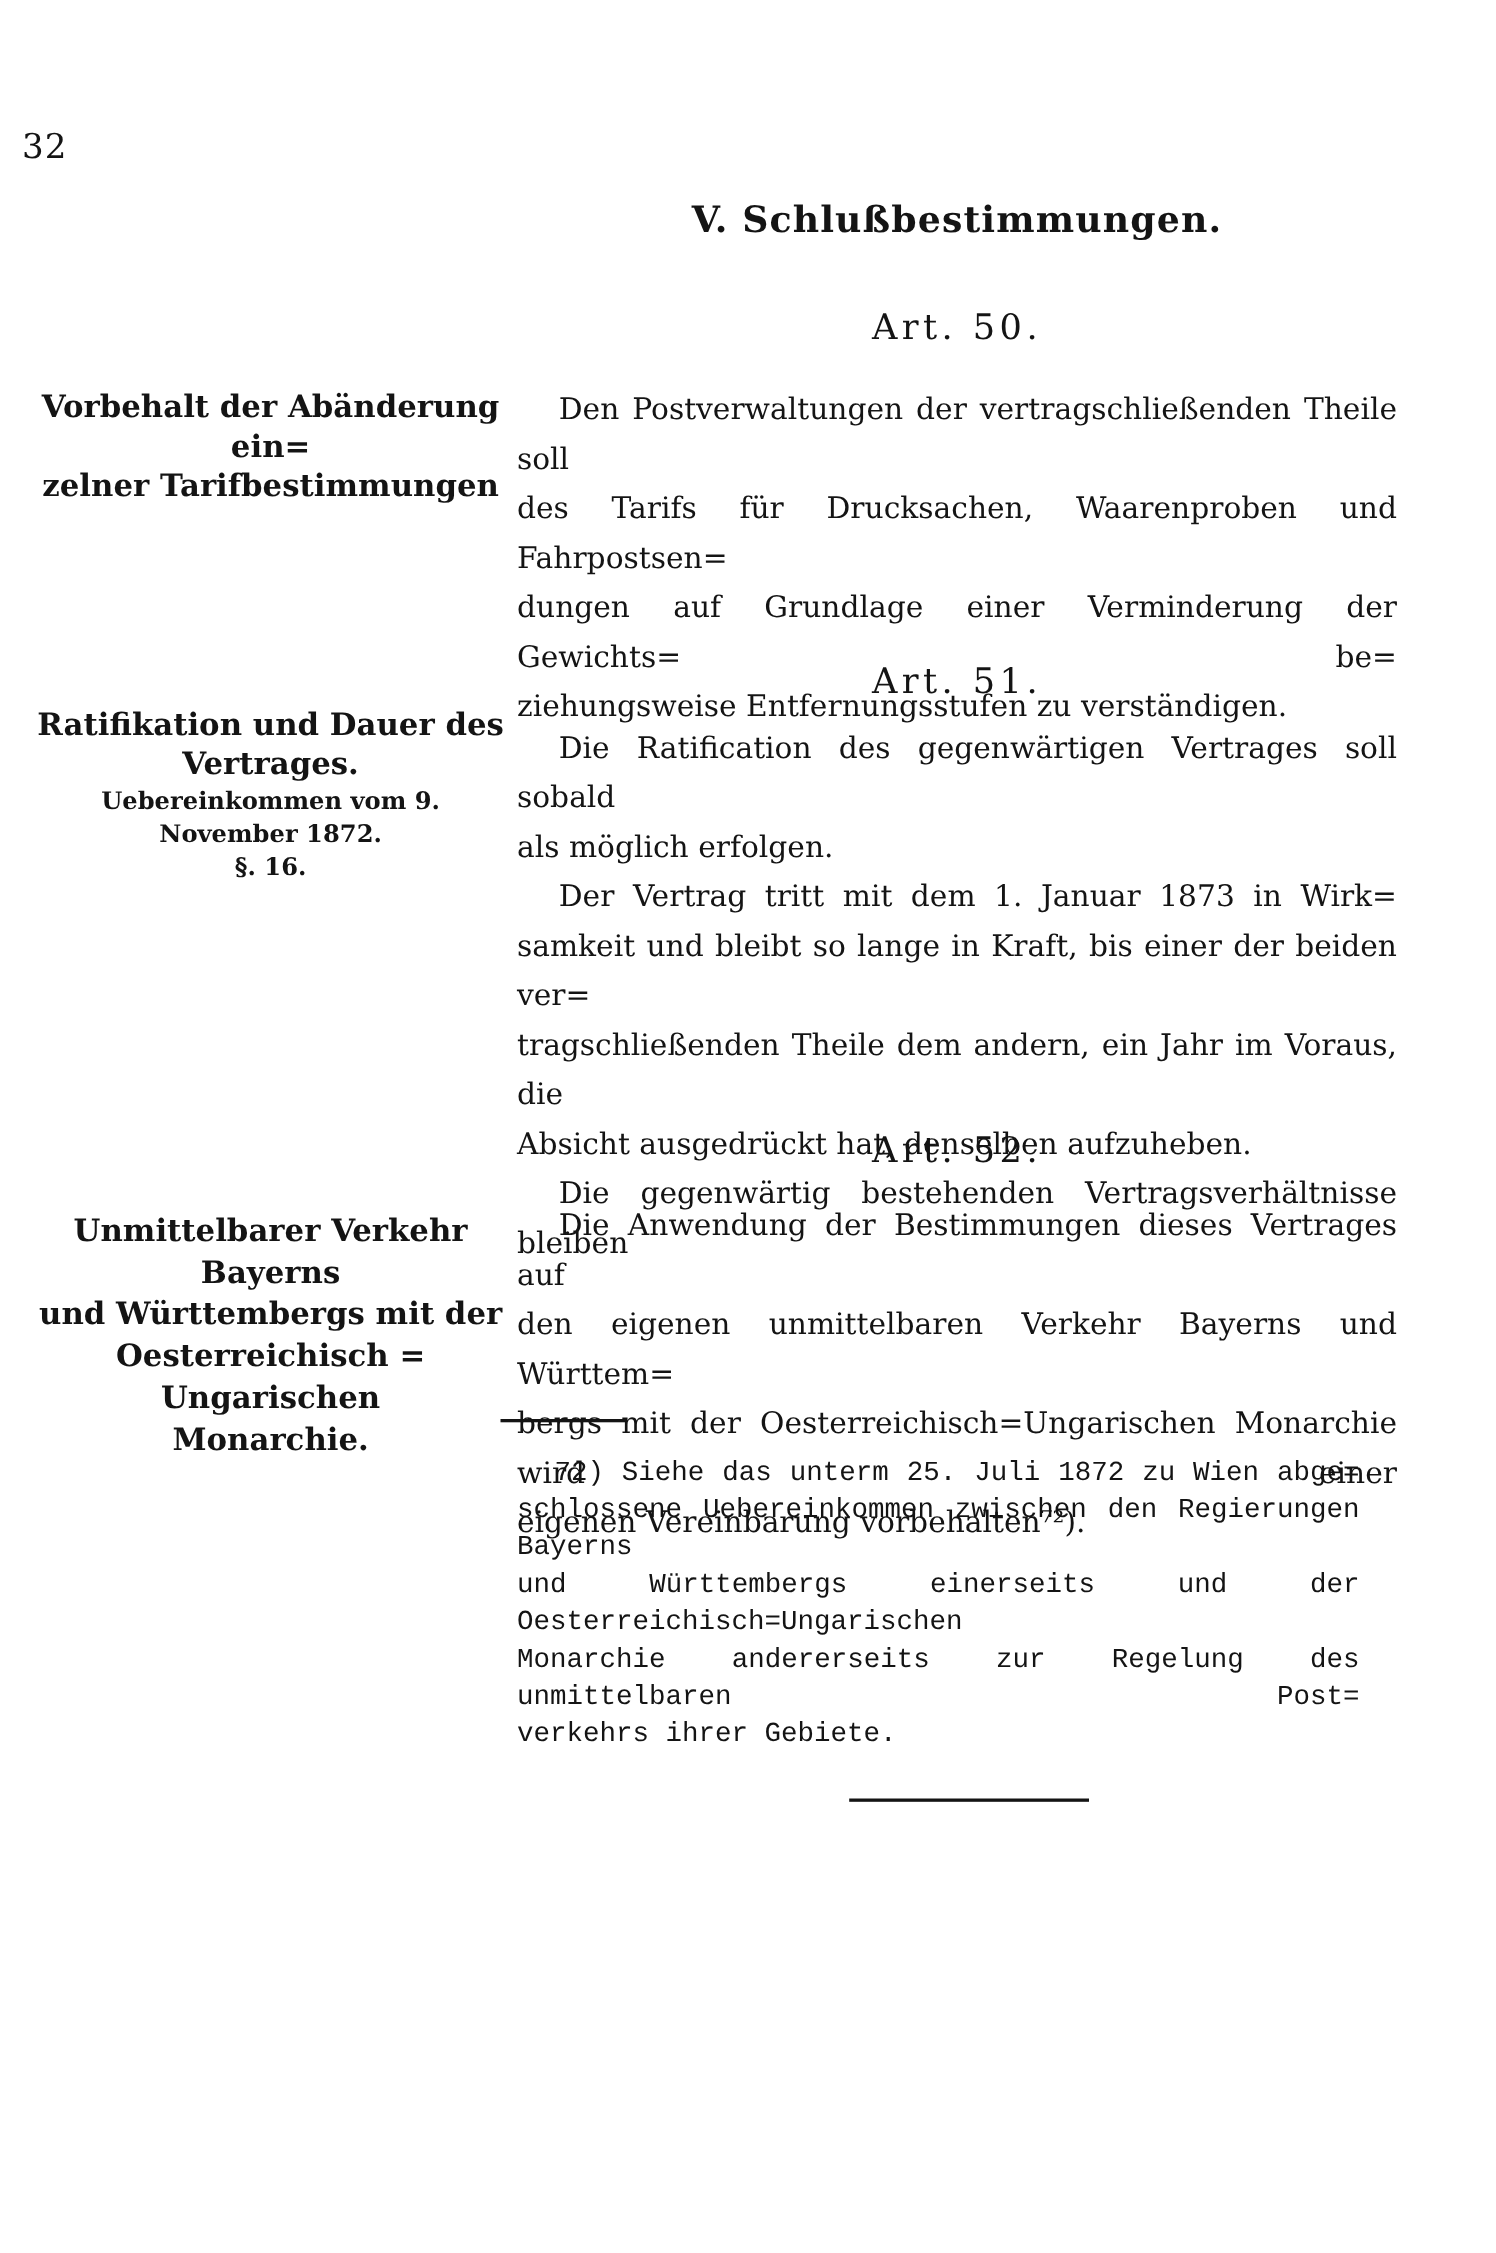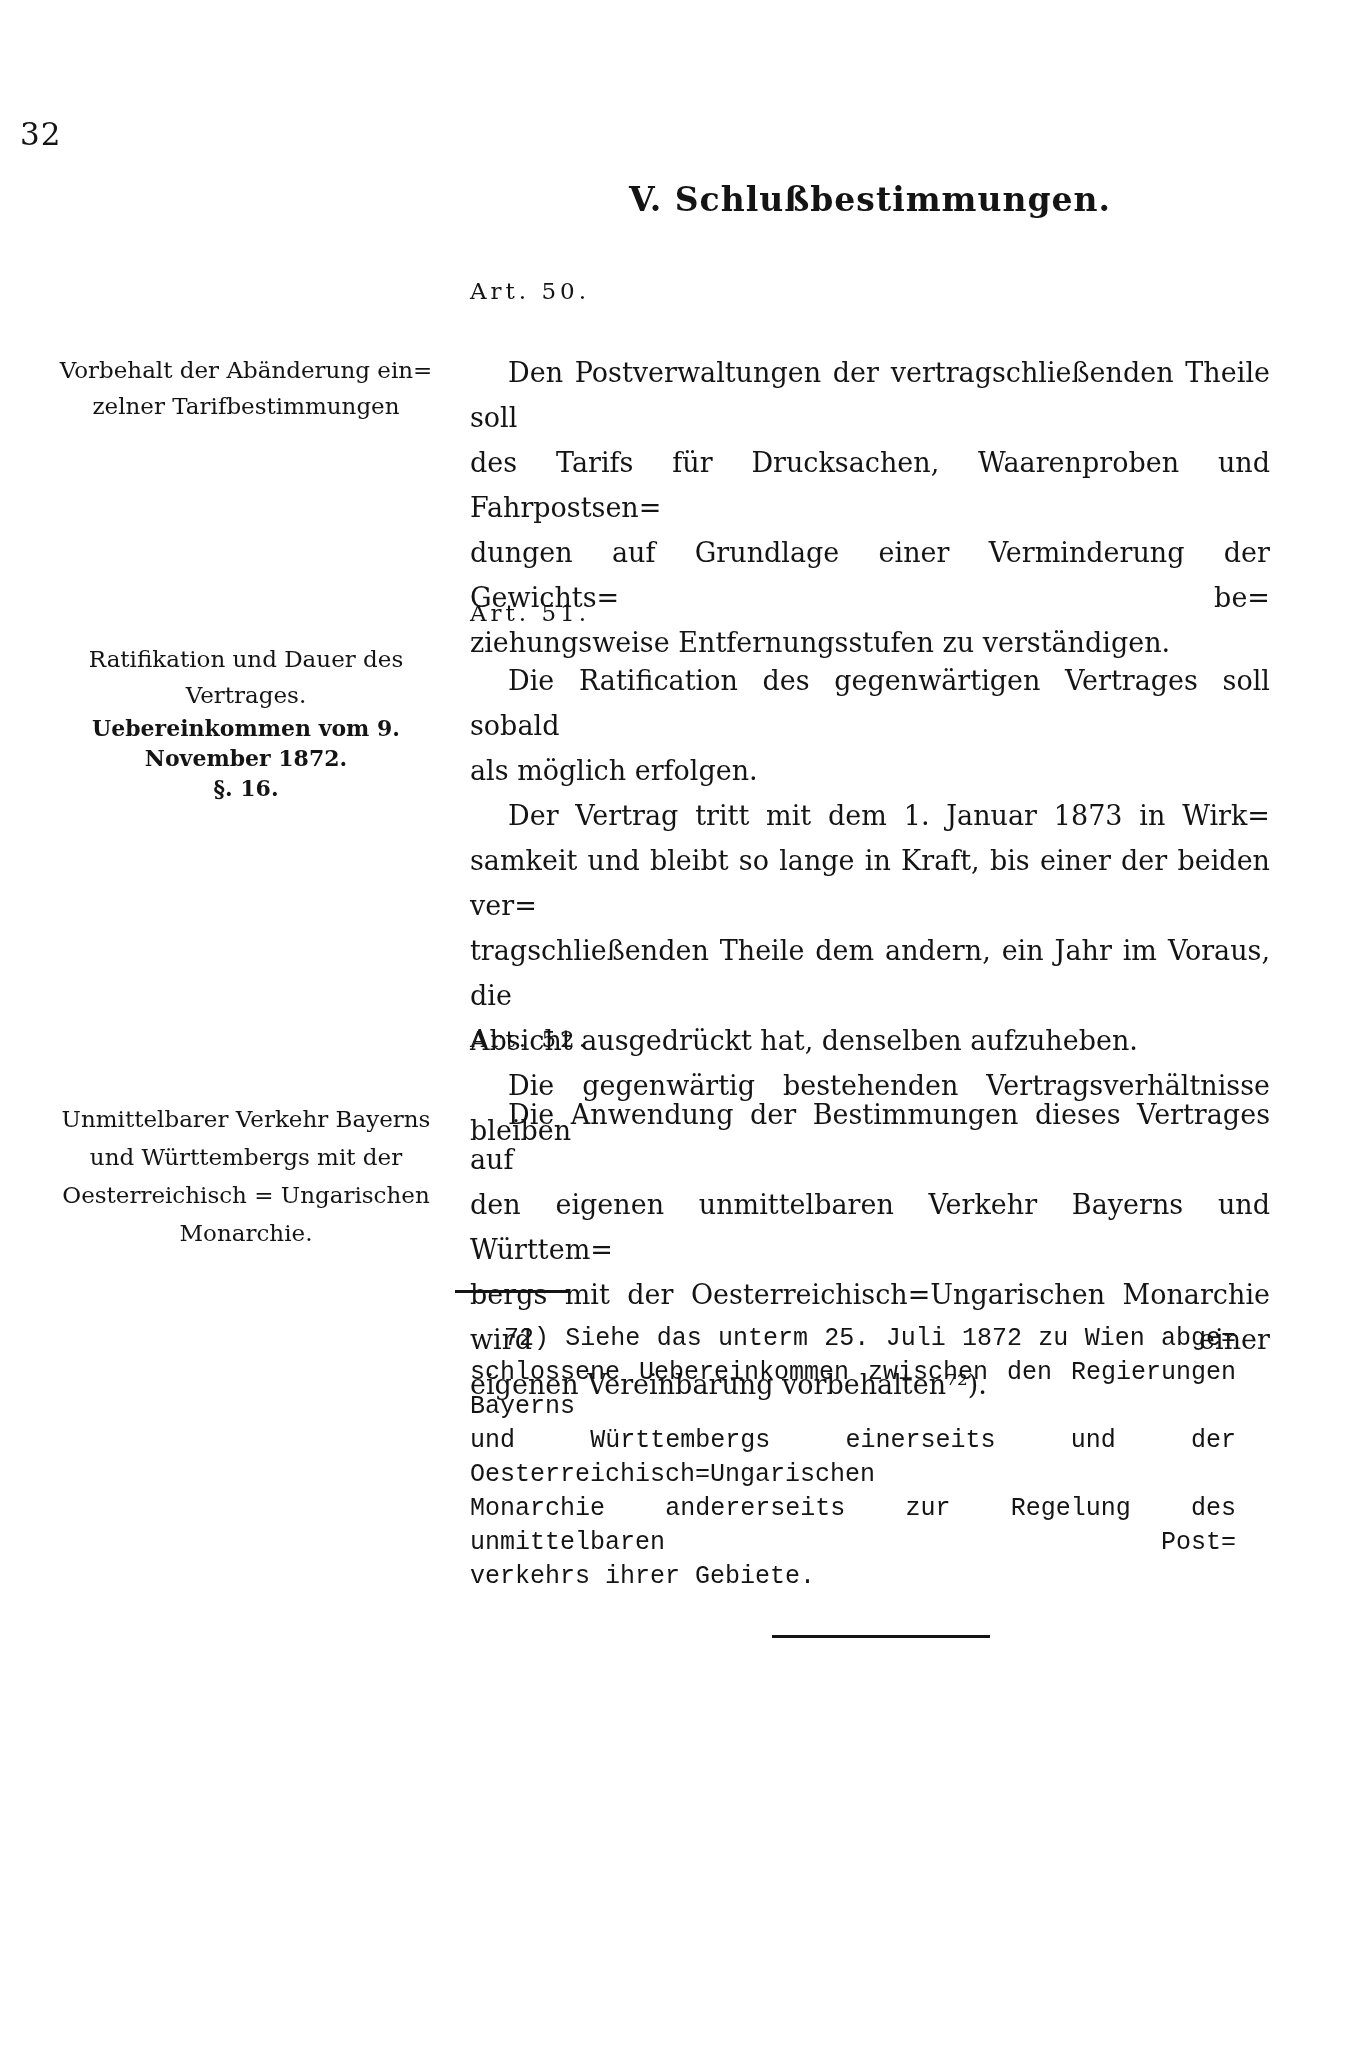--- a/index.html
+++ b/index.html
@@ -15,30 +15,30 @@
 
   
   .main-col   { left: 470px; width: 800px; }
   .margin-col { left: 32px;  width: 428px; text-align: center; }
 
   
   .page-number { left: 20px; top: 116px; font-size: 31px; font-weight: normal; letter-spacing: 1px; }
   .section-title { top: 180px; text-align: center; font-size: 33px; font-weight: bold; letter-spacing: 1px; }
 
   
-  .art-heading { font-size: 23px; letter-spacing: 4px; }
+  .art-heading { text-align: center; font-size: 32px; letter-spacing: 4px; }
 
   
   .body-block { font-size: 27px; line-height: 45px; }
   .line { text-align: justify; text-align-last: justify; }
   .line.first { text-indent: 38px; }
   .line.last { text-align-last: left; }
 
   
-  .note-bold  { font-weight: normal; font-size: 23px; line-height: 36px; }
+  .note-bold  { font-weight: bold; font-size: 28px; line-height: 36px; }
   .note-small { font-weight: bold; font-size: 22px; line-height: 30px; text-align: center; }
 
   
   .footnote-block { left: 470px; width: 766px; font-size: 25px; line-height: 34px; }
   .footnote-block .line.first { text-indent: 34px; }
 
   .rule { border-top: 3px solid #141414; height: 0; }
 </style>
 </head>
 <body>

